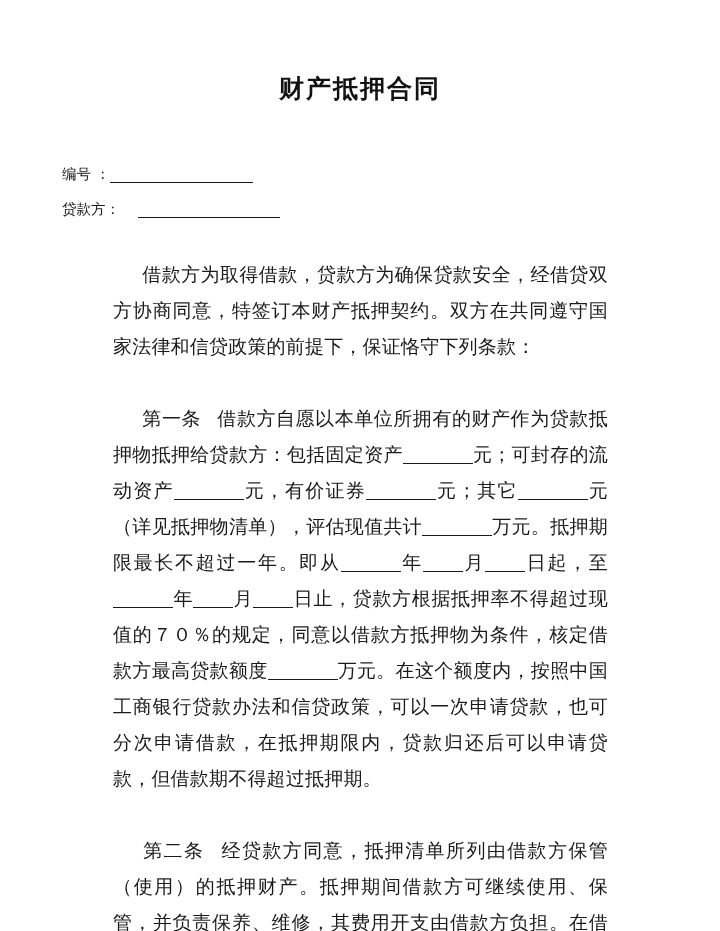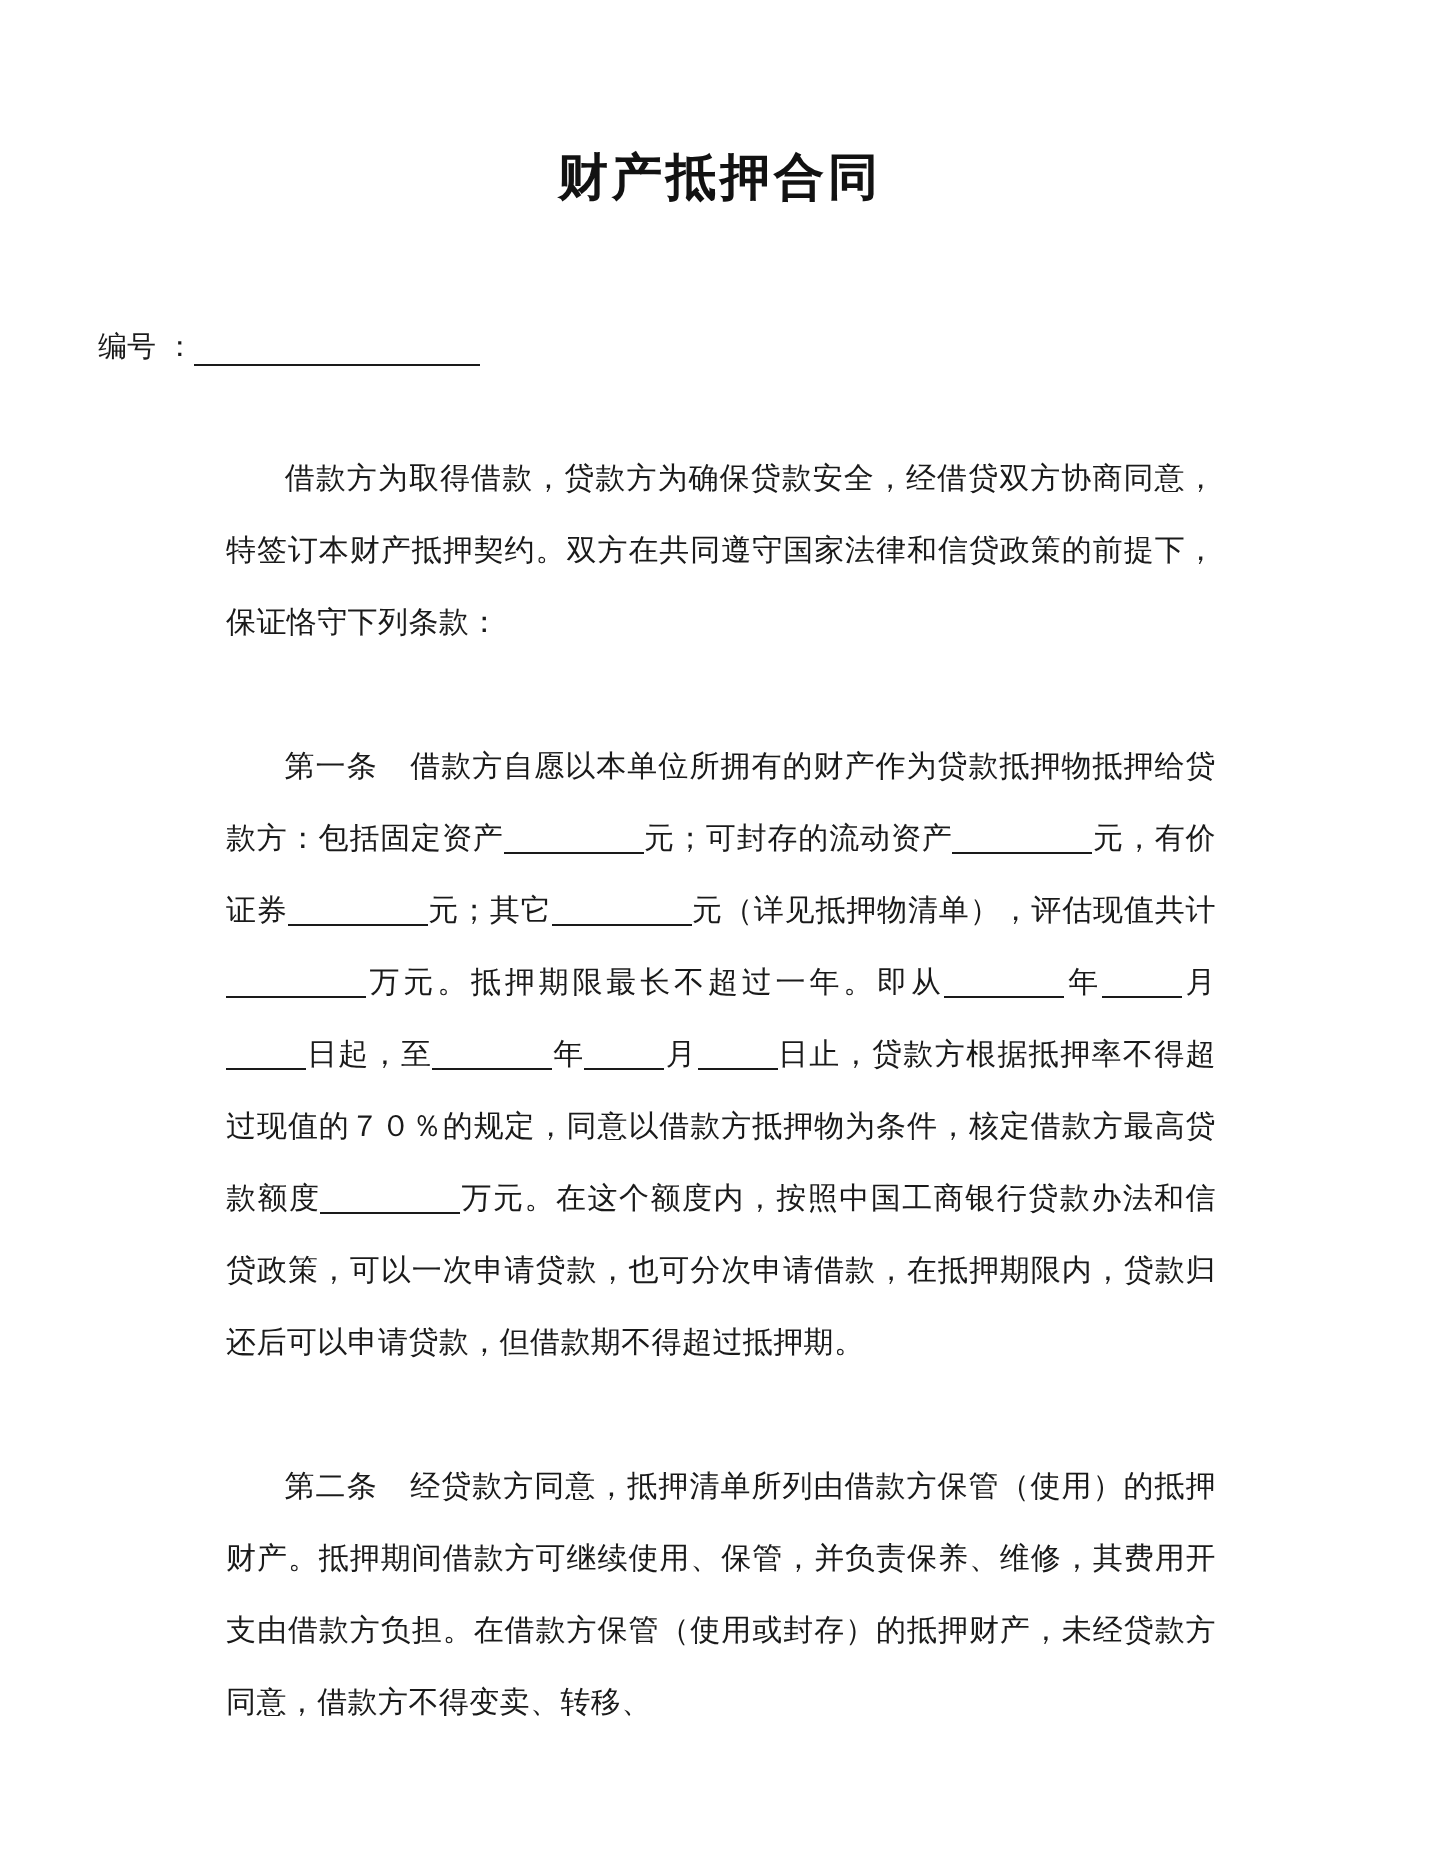--- a/index.html
+++ b/index.html
@@ -28,21 +28,21 @@
     font-size: 25px;
     font-weight: bold;
     letter-spacing: 2px;
     margin: 0;
     padding-top: 72px;
     color: #121212;
   }
 
   .fields {
     margin-top: 44px;
-    padding-left: 49px;
+    padding-left: 62px;
   }
 
   .field-row {
     display: flex;
     align-items: flex-end;
     height: 35px;
     font-size: 14.5px;
     color: #1a1a1a;
   }
 
@@ -61,21 +61,21 @@
   .field-rule.w-num { width: 143px; margin-left: 0px; }
   .field-rule.w-party { width: 142px; margin-left: 18px; }
 
   .body {
     padding-left: 113px;
     padding-right: 112px;
     margin-top: 37px;
   }
 
   .para {
-    font-size: 15px;
+    font-size: 19px;
     line-height: 36px;
     text-align: justify;
     text-justify: inter-ideograph;
     letter-spacing: 0.2px;
     margin: 0;
     color: #1a1a1a;
   }
 
   .para + .para {
     margin-top: 36px;
@@ -101,20 +101,24 @@
 
   <h1 class="doc-title">财产抵押合同</h1>
 
   <div class="fields">
 
     <div class="field-row">
       <span class="field-label">编号 ：</span>
       <span class="field-rule w-num"></span>
     </div>
 
+    <div class="field-row">
+      <span class="field-label">贷款方：</span>
+      <span class="field-rule w-party"></span>
+    </div>
 
 
   </div>
 
   <div class="body">
 
     <p class="para">
       <span class="indent"></span><span>借款方为取得借款，贷款方为确保贷款安全，经借贷双方协商同意，特签订本财产抵押契约。双方在共同遵守国家法律和信贷政策的前提下，保证恪守下列条款：</span>
     </p>
 

